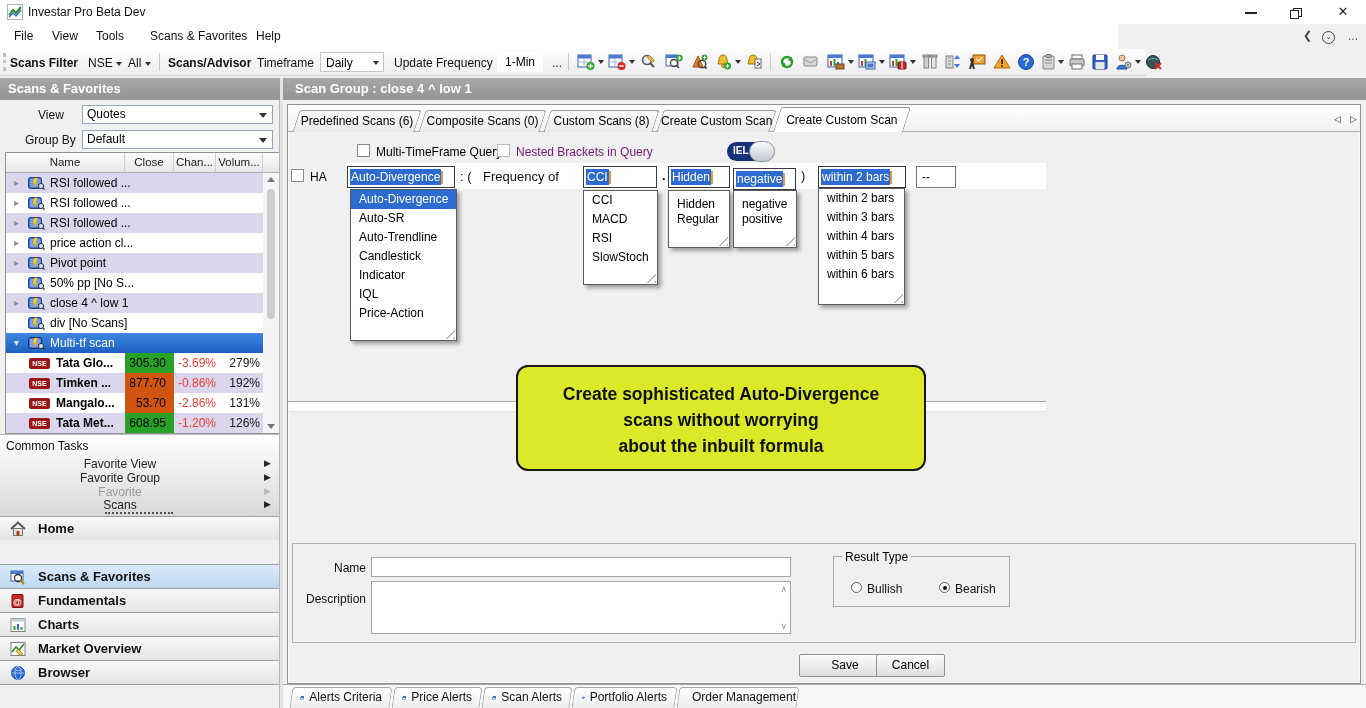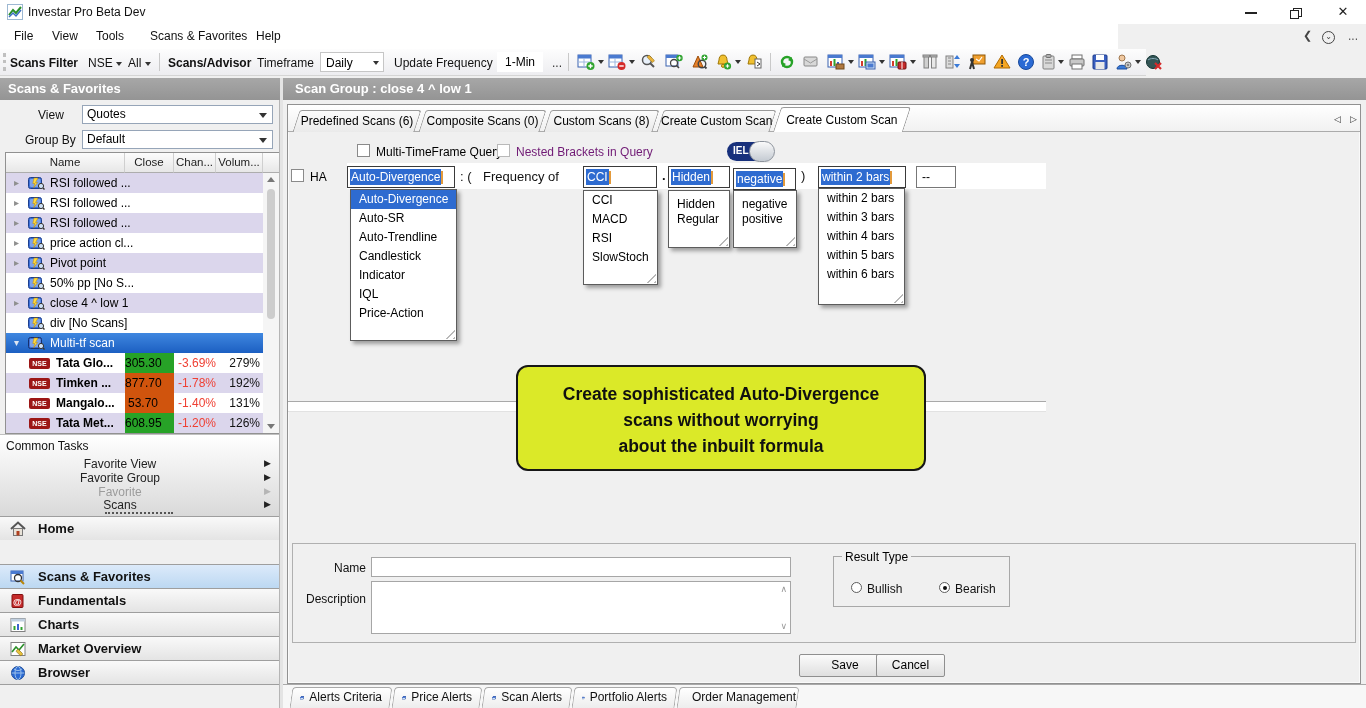--- a/index.html
+++ b/index.html
@@ -24,21 +24,21 @@
 .lcombo .dar{position:absolute;right:5px;top:7px;width:0;height:0;border-left:4px solid transparent;border-right:4px solid transparent;border-top:5px solid #333}
 #tree{position:absolute;left:5px;top:52px;width:274px;height:282px;background:#fff;border:1px solid #919191}
 .thead{position:absolute;left:0;top:0;height:20px;background:linear-gradient(#fcfcfc,#e7e7e7);border-right:1px solid #cfcfcf;border-bottom:1px solid #adadad;text-align:center;font-size:11.5px;line-height:19px;color:#222}
 .trow{position:absolute;left:0;width:257px;height:20px;line-height:20px;font-size:12px;white-space:nowrap}
 .trow .ex{position:absolute;left:8px;top:0;color:#8f8f8f;font-size:10px}
 .trow .ticn{position:absolute;left:22px;top:3px}
 .trow .tl{position:absolute;left:44px;top:0}
 .trow.sel{background:linear-gradient(#3f87e0,#1c5fc2);color:#fff}
 .nse{position:absolute;left:23px;top:5px;width:21px;height:11px;background:#9c1616;border-radius:2px;color:#fff;font-size:7px;font-weight:bold;text-align:center;line-height:11px}
 .sname{position:absolute;left:50px;top:0;font-weight:bold}
-.close{position:absolute;left:119px;top:0;width:49px;text-align:right;padding-right:16px;color:#000}
+.close{position:absolute;left:119px;top:0;width:49px;text-align:right;padding-right:8px;color:#000}
 .chg{position:absolute;left:168px;top:0;width:42px;text-align:right;color:#ef4034}
 .vol{position:absolute;left:210px;top:0;width:44px;text-align:right;color:#111}
 #vsb{position:absolute;left:257px;top:20px;width:16px;height:260px;background:#f5f5f5}
 #ctasks{position:absolute;left:0;top:334px;width:279px;height:82px;background:linear-gradient(#ffffff,#d9d9d9);border-top:1px solid #c0c0c0}
 .ctlink{position:absolute;left:0;width:240px;text-align:center;font-size:12px;color:#222}
 .ctarr{position:absolute;left:264px;font-size:9px;color:#222}
 .nav{position:absolute;left:0;width:279px;height:24px;background:linear-gradient(#f9f9f9,#e4e4e4);border-top:1px solid #9e9e9e}
 .nav.active{background:linear-gradient(#dceafa,#bcd8f2)}
 .nav .nlbl{position:absolute;left:38px;top:4px;font-weight:bold;font-size:13px;color:#111}
 .nav .nicn{position:absolute;left:10px;top:4px;width:16px;height:16px}
@@ -397,28 +397,28 @@
         <span class="nse">NSE</span>
         <span class="sname">Tata Glo...</span>
         <span class="close" style="background:#27a227">305.30</span>
         <span class="chg">-3.69%</span>
         <span class="vol">279%</span>
       </div>
     <div class="trow" style="top:220px;background:#dbd6ec">
         <span class="nse">NSE</span>
         <span class="sname">Timken ...</span>
         <span class="close" style="background:#d0540d">877.70</span>
-        <span class="chg">-1.78%</span>
+        <span class="chg">-0.86%</span>
         <span class="vol">192%</span>
       </div>
     <div class="trow" style="top:240px;background:#fff">
         <span class="nse">NSE</span>
         <span class="sname">Mangalo...</span>
         <span class="close" style="background:#d0540d">53.70</span>
-        <span class="chg">-1.40%</span>
+        <span class="chg">-2.86%</span>
         <span class="vol">131%</span>
       </div>
     <div class="trow" style="top:260px;background:#dbd6ec">
         <span class="nse">NSE</span>
         <span class="sname">Tata Met...</span>
         <span class="close" style="background:#27a227">608.95</span>
         <span class="chg">-1.20%</span>
         <span class="vol">126%</span>
       </div>
 

